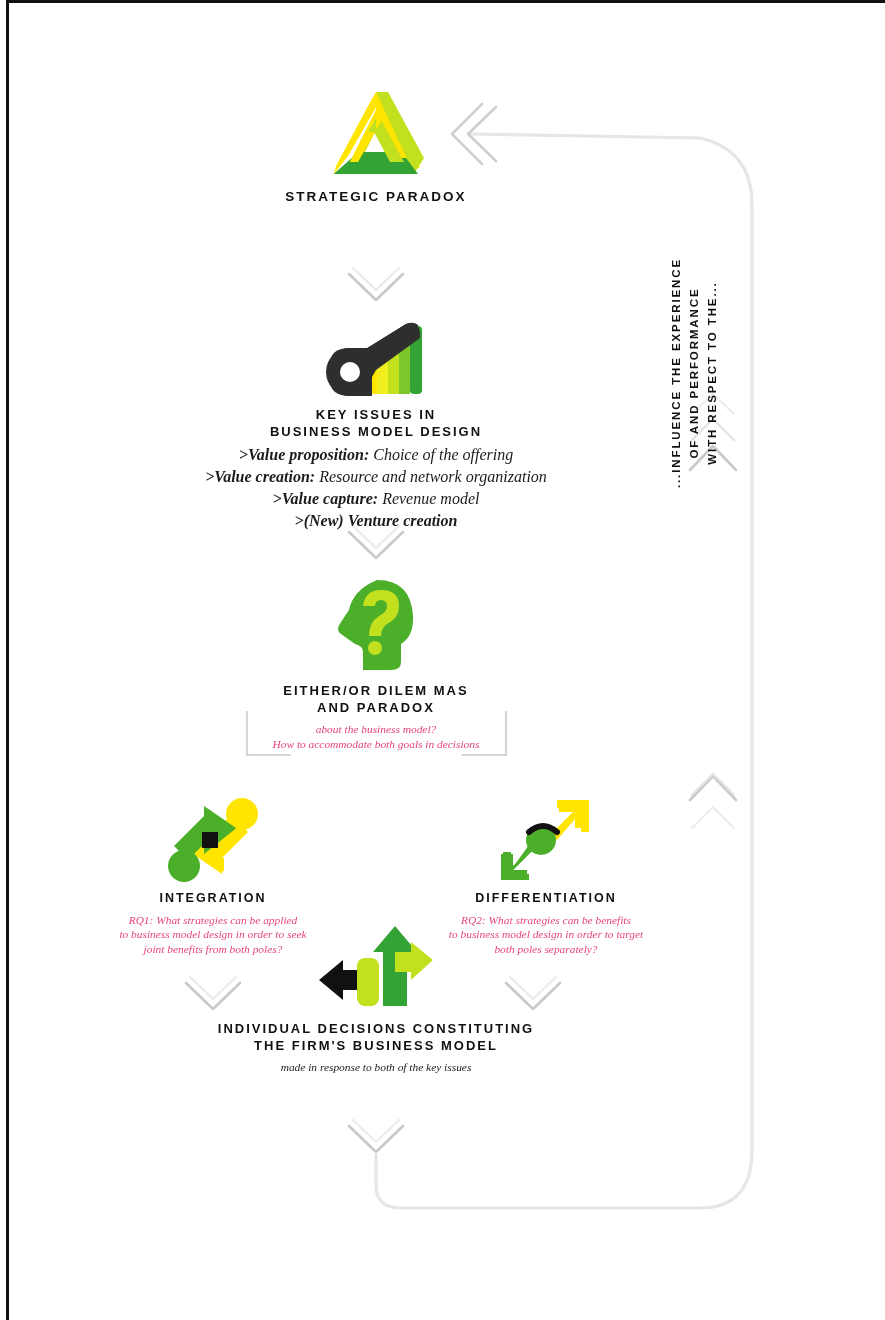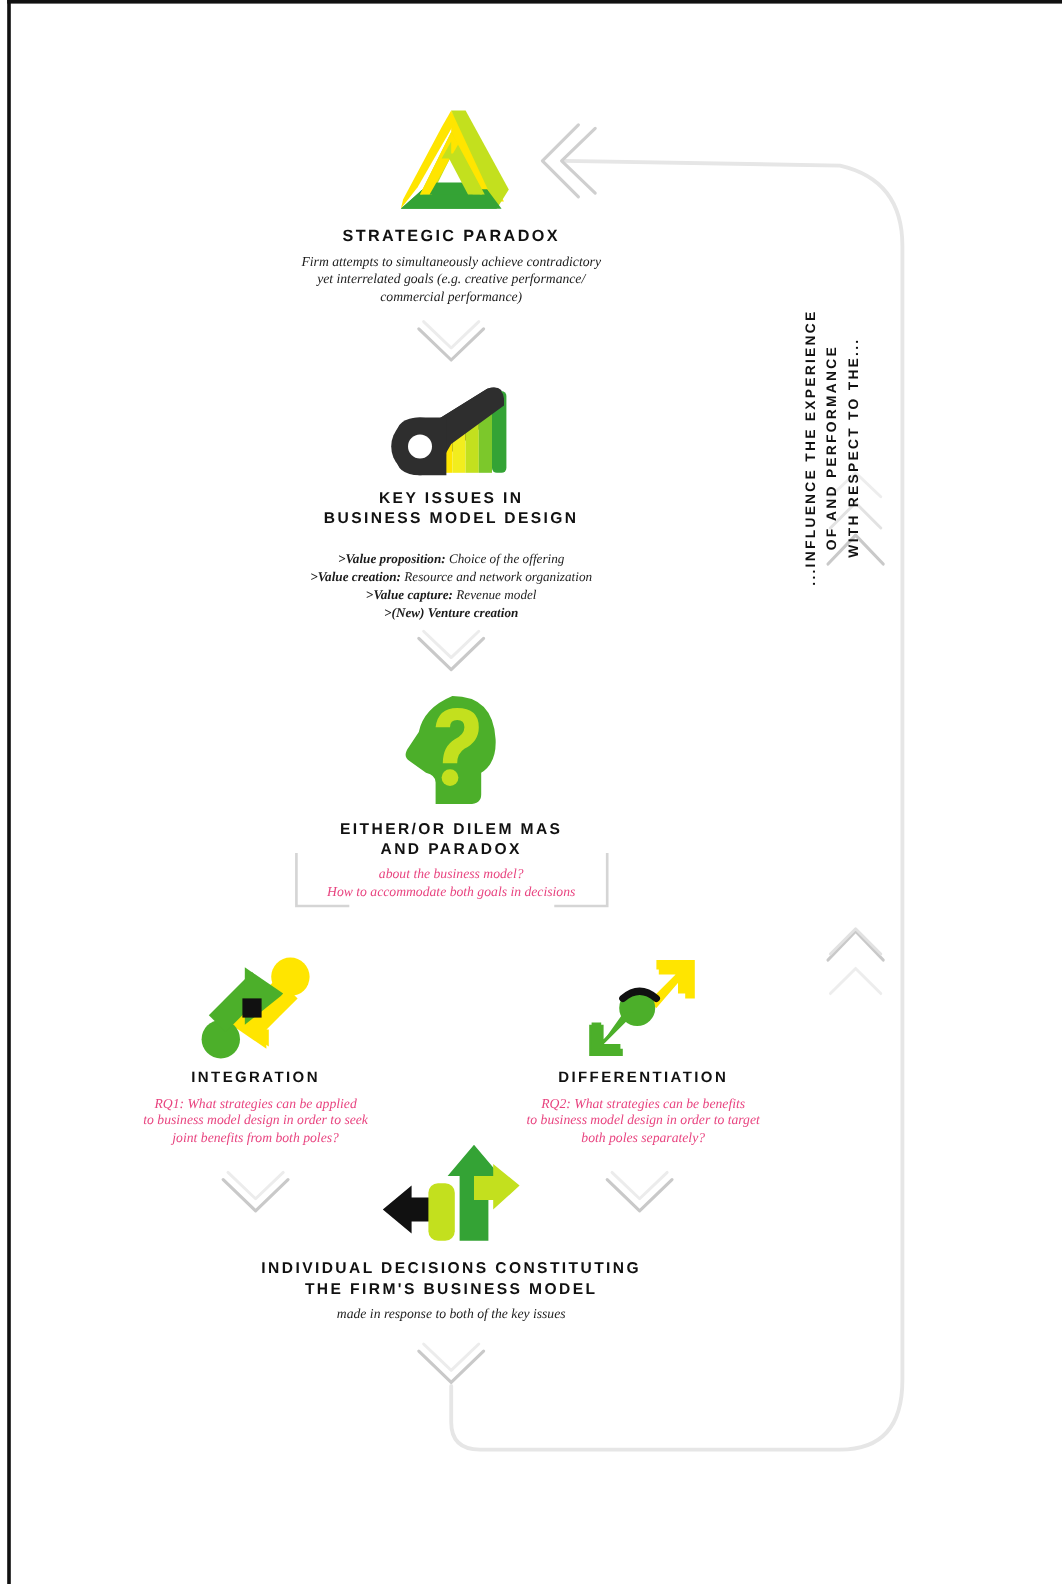--- a/index.html
+++ b/index.html
@@ -27,21 +27,21 @@
   .t15{font-size:13px;}
   .t14{font-size:12.5px;}
   .desc{
     font-family:"Liberation Serif",serif;
     font-style:italic;font-size:11.4px;color:#1b1b1b;
     line-height:1.28;margin-top:6px;
   }
   .desc.q{color:#e8437f;}
   .bullets{
     font-family:"Liberation Serif",serif;
-    font-size:11px;color:#1b1b1b;line-height:1.36;margin-top:19px;
+    font-size:16px;color:#1b1b1b;line-height:1.36;margin-top:4px;
   }
   .bullets .row{font-style:italic;}
   .bullets .lead{font-weight:bold;font-style:italic;}
 
   
   #loop-caption{
     position:absolute;
     left:668px;top:498px;
     width:250px;
     transform:rotate(-90deg);
@@ -126,25 +126,20 @@
       <polygon points="6,86 90,86 78,70 24,70" fill="#34A335"></polygon>
       <polygon points="48,4 40,18 8,78 6,86 20,68 50,16" fill="#FFE500"></polygon>
       <polygon points="24,70 78,70 86,86 6,86" fill="#34A335"></polygon>
       <polygon points="48,22 76,74 66,74 48,42 32,74 22,74" fill="#C3E01E"></polygon>
       <polygon points="30,64 66,64 72,74 24,74" fill="#34A335"></polygon>
       <polygon points="48,22 54,32 30,74 22,74" fill="#FFE500"></polygon>
       <polygon points="48,30 40,44 48,44" fill="#C3E01E"></polygon>
       <polygon points="44,40 56,40 74,74 62,74" fill="#C3E01E"></polygon>
     </svg>
     <div class="title t16">STRATEGIC PARADOX</div>
-    <div class="desc">
-      <div>Firm attempts to simultaneously achieve contradictory</div>
-      <div>yet interrelated goals (e.g. creative performance/</div>
-      <div>commercial performance)</div>
-    </div>
   </div>
 
   <div class="node" style="left:176px;top:320px;width:400px;">
     <svg class="icon" width="104" height="78" viewBox="0 0 104 78">
       <g fill="#2E2E2E">
         <circle cx="26" cy="52" r="24"></circle>
         <path d="M 24,40 L 82,4 Q 94,0 96,10 L 96,20 L 44,64 Z"></path>
         <path d="M 12,36 L 64,36 L 64,66 L 12,66 Z" opacity="0"></path>
       </g>
       <circle cx="26" cy="52" r="9" fill="#ffffff"></circle>
@@ -206,42 +201,42 @@
       <rect x="36" y="34" width="16" height="16" fill="#111111"></rect>
     </svg>
     <div class="title t14">INTEGRATION</div>
     <div class="desc q">
       <div>RQ1: What strategies can be applied</div>
       <div>to business model design in order to seek</div>
       <div>joint benefits from both poles?</div>
     </div>
   </div>
 
-  <div class="node" style="left:396px;top:798px;width:280px;text-align:center;">
+  <div class="node" style="left:406px;top:798px;width:280px;text-align:center;">
     <svg class="icon" width="94" height="84" viewBox="0 0 94 84">
       <g fill="#FFE500">
         <path d="M 44,44 L 74,14 L 60,14 L 60,2 L 88,2 L 88,30 L 76,30 L 76,16 L 50,44 Z"></path>
         <polygon points="52,38 80,10 58,10 58,2 90,2 90,34 82,34 82,14 58,42"></polygon>
       </g>
       <g fill="#4CAF2A">
         <circle cx="42" cy="42" r="15"></circle>
         <path d="M 40,46 L 14,72 L 28,72 L 28,82 L 2,82 L 2,56 L 14,56 L 14,68 L 36,46 Z"></path>
         <polygon points="36,50 10,76 30,76 30,82 4,82 4,54 12,54 12,72 32,44"></polygon>
       </g>
       <path d="M 30,34 Q 44,22 58,34" fill="none" stroke="#111111" stroke-width="6" stroke-linecap="round"></path>
     </svg>
     <div class="title t14">DIFFERENTIATION</div>
     <div class="desc q">
       <div>RQ2: What strategies can be benefits</div>
       <div>to business model design in order to target</div>
       <div>both poles separately?</div>
     </div>
   </div>
 
-  <div class="node" style="left:176px;top:952px;width:400px;text-align:center;">
+  <div class="node" style="left:176px;top:924px;width:400px;text-align:center;">
     <svg class="icon" width="126" height="88" viewBox="0 0 126 88">
       <polygon points="6,56 30,36 30,46 48,46 48,66 30,66 30,76" fill="#111111"></polygon>
       <rect x="44" y="34" width="22" height="48" fill="#C3E01E" rx="8"></rect>
       <polygon points="82,2 104,28 94,28 94,82 70,82 70,28 60,28" fill="#34A335"></polygon>
       <polygon points="120,36 98,18 98,28 82,28 82,48 98,48 98,56" fill="#C3E01E"></polygon>
     </svg>
     <div class="title t15">
       <div>INDIVIDUAL DECISIONS CONSTITUTING</div>
       <div>THE FIRM'S BUSINESS MODEL</div>
     </div>

